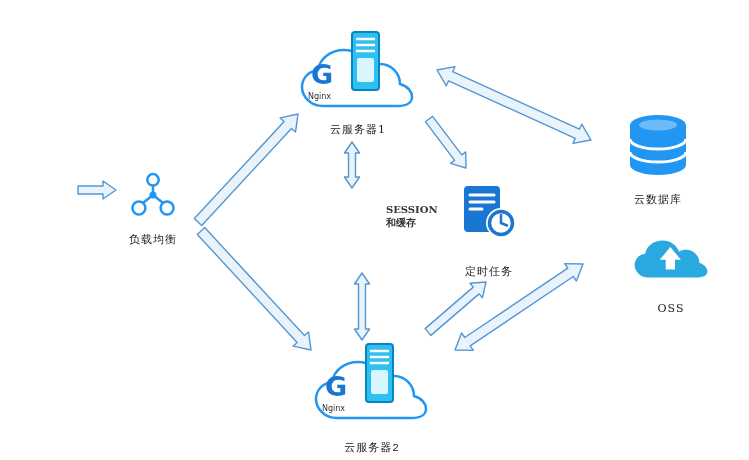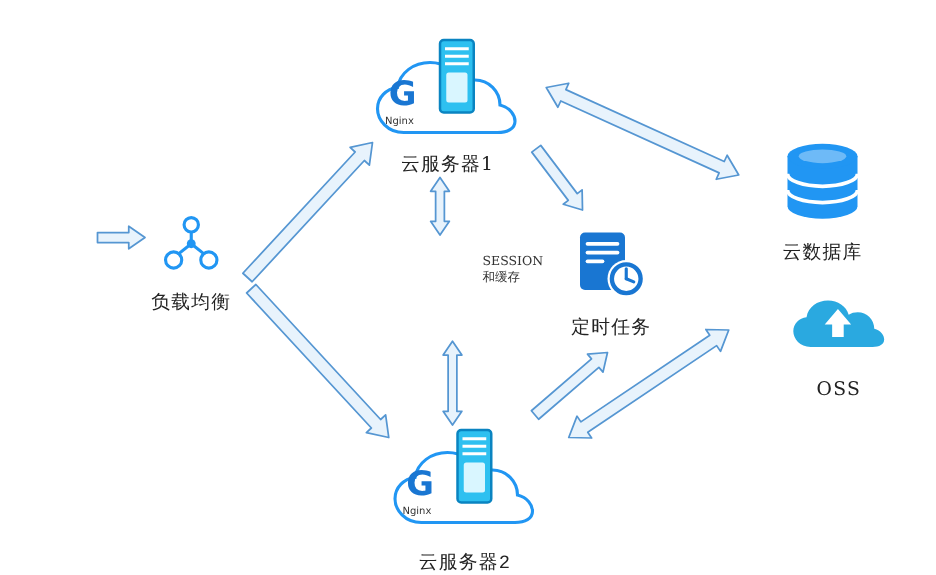--- a/index.html
+++ b/index.html
@@ -16,26 +16,27 @@
     position:relative;
     width:749px;height:460px;
     background:#ffffff;
     overflow:hidden;
     font-family:"DejaVu Serif","Liberation Serif",serif;
   }
   #arrow-layer{position:absolute;left:0;top:0;z-index:0;}
   .node{position:absolute;display:flex;flex-direction:column;align-items:center;z-index:1;}
   .label{
     font-family:"DejaVu Serif","Liberation Serif",serif;
-    font-size:15px;color:var(--text);white-space:nowrap;letter-spacing:1px;
+    font-size:11px;color:var(--text);white-space:nowrap;letter-spacing:1px;
   }
   .note{
     position:absolute;z-index:1;
     font-size:10px;color:#333;line-height:13px;
     font-family:"DejaVu Serif","Liberation Serif",serif;
+    font-weight:bold;
   }
   svg text{font-family:"DejaVu Sans","Liberation Sans",sans-serif;}
 </style>
 </head>
 <body>
 
 <div id="canvas">
 
   <svg id="arrow-layer" width="749" height="460" viewBox="0 0 749 460">
       <polygon points="78.0,194.0 103.0,194.0 103.0,199.0 116.0,190.0 103.0,181.0 103.0,186.0 78.0,186.0" fill="#e8f3fc" stroke="#5596d2" stroke-width="1.4" stroke-linejoin="round"></polygon>
@@ -96,21 +97,21 @@
     </svg>
     <div class="label" style="margin-top:20px;font-family:Liberation Mono, monospace;">云服务器2</div>
   </div>
 
 
   <div class="note" style="left:386px;top:203px;">
     <div>SESSION</div>
     <div>和缓存</div>
   </div>
 
-  <div class="node" style="left:460px;top:184px;width:58px;">
+  <div class="node" style="left:460px;top:184px;width:58px;gap:12px;">
     <svg width="54" height="54" viewBox="0 0 54 54">
       <rect x="2" y="2" width="36" height="46" rx="4" style="fill:var(--dark-blue);"></rect>
       <g stroke="#ffffff" stroke-width="3" stroke-linecap="round">
         <line x1="8" y1="11" x2="32" y2="11"></line>
         <line x1="8" y1="18" x2="32" y2="18"></line>
         <line x1="8" y1="25" x2="20" y2="25"></line>
       </g>
       <circle cx="39" cy="39" r="15" fill="#ffffff"></circle>
       <circle cx="39" cy="39" r="11.5" style="fill:#fff;stroke:var(--dark-blue);" stroke-width="3.5"></circle>
       <g style="stroke:var(--dark-blue);" stroke-width="2.5" stroke-linecap="round">

